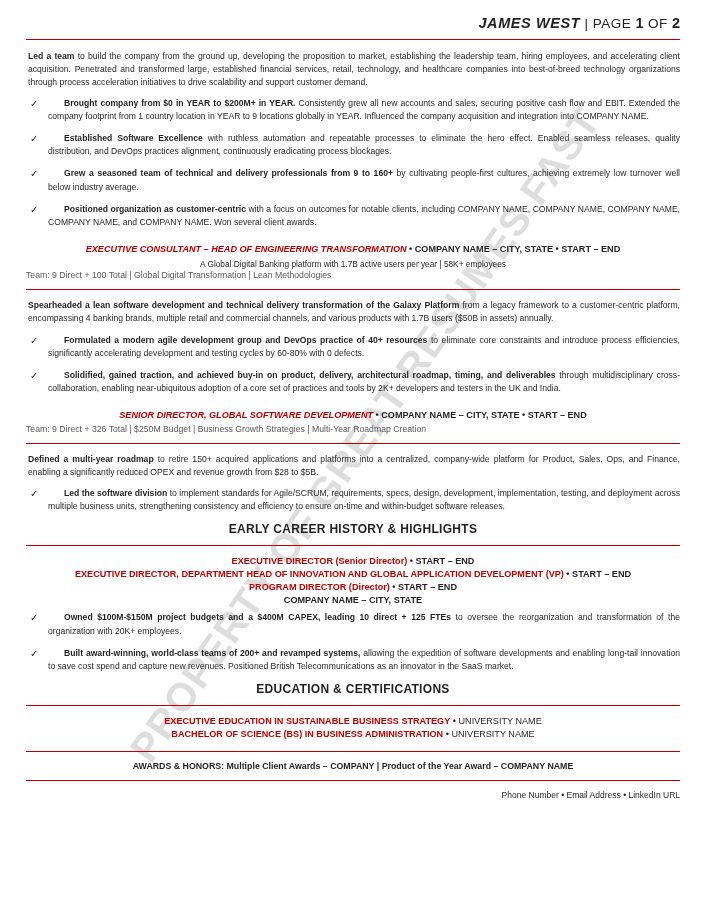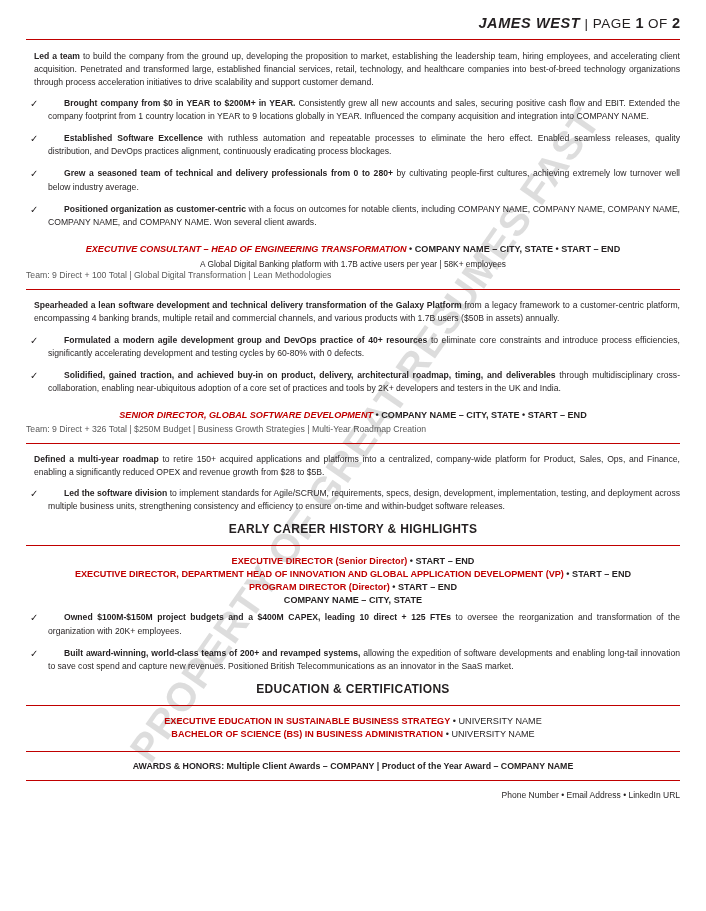--- a/index.html
+++ b/index.html
@@ -75,21 +75,21 @@
     margin: 7px 0 10px 0;
   }
   .rule-thin {
     border: 0;
     border-top: 1px solid #c00000;
     margin: 9px 0 9px 0;
   }
   p.body {
     font-size: 8.6px;
     line-height: 1.52;
-    margin: 0 0 8px 8px;
+    margin: 0 0 8px 2px;
     text-align: justify;
     color: #231f20;
   }
   p.body b { font-weight: bold; }
   ul.checks {
     list-style: none;
     margin: 0 0 4px 0;
     padding: 0;
   }
   ul.checks li {
@@ -202,21 +202,21 @@
   </div>
 
   <div class="content">
     <hr class="rule">
 
     <p class="body"><b>Led a team</b><span> to build the company from the ground up, developing the proposition to market, establishing the leadership team, hiring employees, and accelerating client acquisition. Penetrated and transformed large, established financial services, retail, technology, and healthcare companies into best-of-breed technology organizations through process acceleration initiatives to drive scalability and support customer demand.</span></p>
 
     <ul class="checks">
       <li><span class="tick">✓</span><b>Brought company from $0 in YEAR to $200M+ in YEAR.</b><span> Consistently grew all new accounts and sales, securing positive cash flow and EBIT. Extended the company footprint from 1 country location in YEAR to 9 locations globally in YEAR. Influenced the company acquisition and integration into COMPANY NAME.</span></li>
       <li><span class="tick">✓</span><b>Established Software Excellence</b><span> with ruthless automation and repeatable processes to eliminate the hero effect. Enabled seamless releases, quality distribution, and DevOps practices alignment, continuously eradicating process blockages.</span></li>
-      <li><span class="tick">✓</span><b>Grew a seasoned team of technical and delivery professionals from 0 to 280+</b><span> by cultivating people-first cultures, achieving extremely low turnover well below industry average.</span></li>
+      <li><span class="tick">✓</span><b>Grew a seasoned team of technical and delivery professionals from 9 to 160+</b><span> by cultivating people-first cultures, achieving extremely low turnover well below industry average.</span></li>
       <li><span class="tick">✓</span><b>Positioned organization as customer-centric</b><span> with a focus on outcomes for notable clients, including COMPANY NAME, COMPANY NAME, COMPANY NAME, COMPANY NAME, and COMPANY NAME. Won several client awards.</span></li>
     </ul>
 
     <div class="job-title-line"><span class="title">EXECUTIVE CONSULTANT – HEAD OF ENGINEERING TRANSFORMATION</span><span class="company"> • COMPANY NAME – CITY, STATE • START – END</span></div>
     <div class="sub-italic">A Global Digital Banking platform with 1.7B active users per year | 58K+ employees</div>
     <div class="team-line">Team: 9 Direct + 100 Total | Global Digital Transformation | Lean Methodologies</div>
 
     <hr class="rule-thin">
 
     <p class="body"><b>Spearheaded a lean software development and technical delivery transformation of the Galaxy Platform</b><span> from a legacy framework to a customer-centric platform, encompassing 4 banking brands, multiple retail and commercial channels, and various products with 1.7B users ($50B in assets) annually.</span></p>

